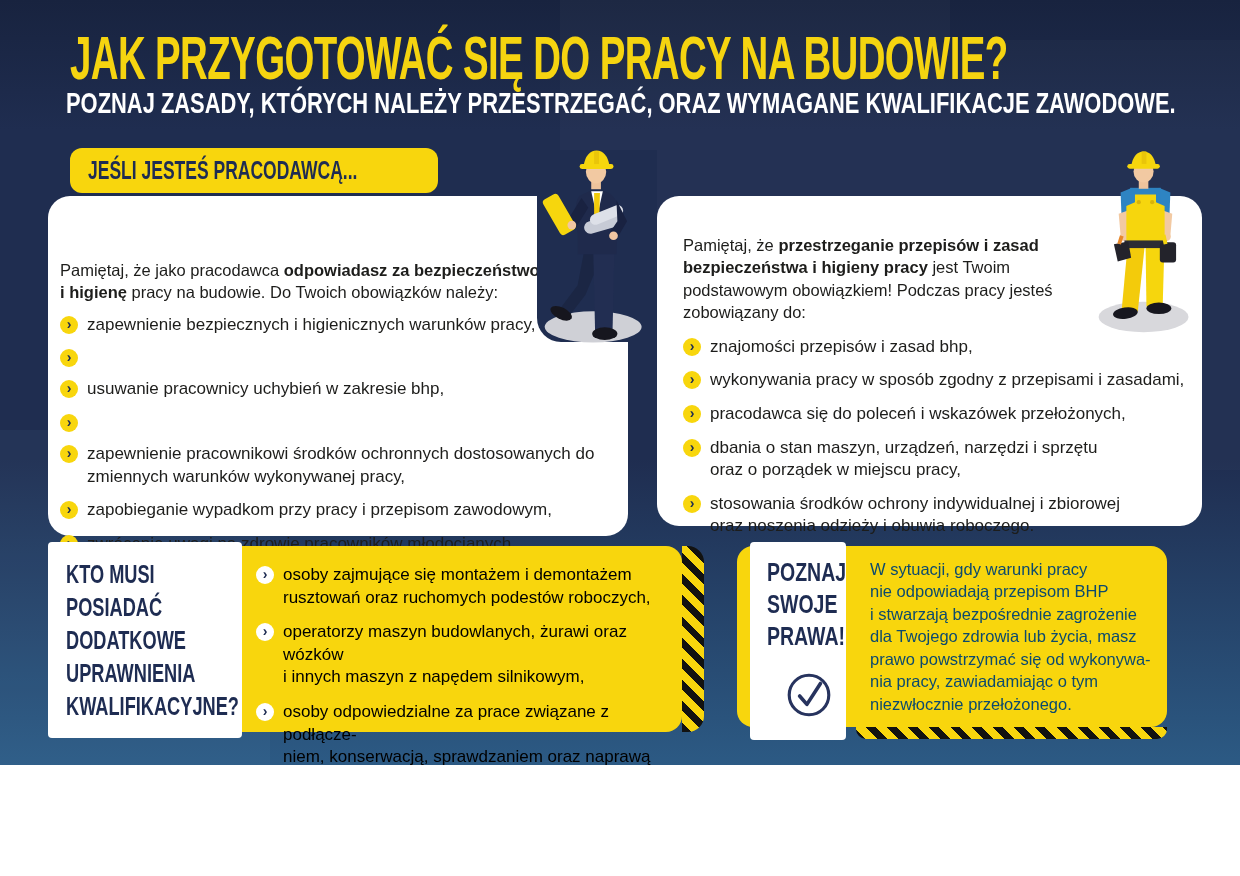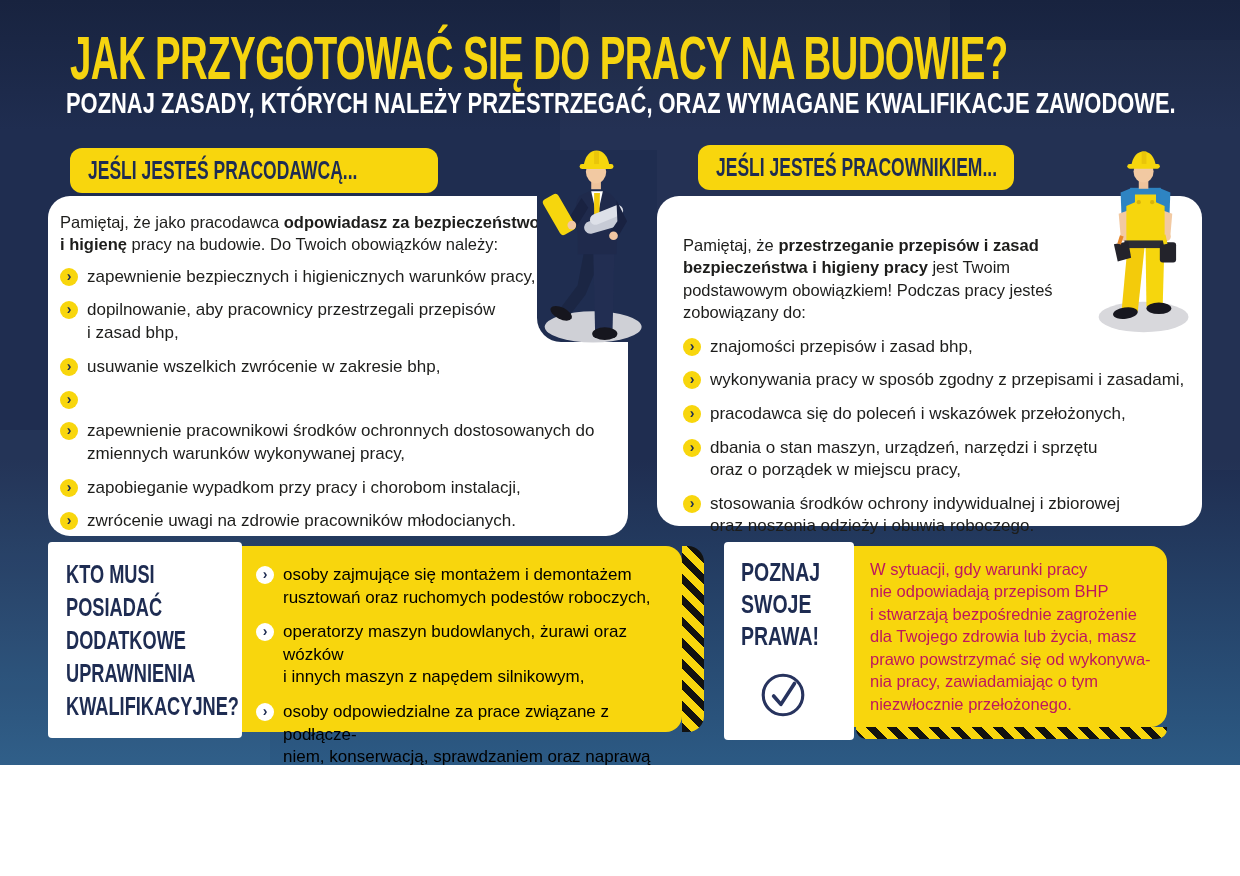--- a/index.html
+++ b/index.html
@@ -62,54 +62,52 @@
     <div class="bgblock" style="left:950px;top:40px;width:290px;height:430px;background:rgba(255,255,255,.02);"></div>
     <div class="bgblock" style="left:0;top:430px;width:270px;height:335px;background:rgba(140,190,240,.05);"></div>
 
     <div class="title">JAK PRZYGOTOWAĆ SIĘ DO PRACY NA BUDOWIE?</div>
     <div class="subtitle">POZNAJ ZASADY, KTÓRYCH NALEŻY PRZESTRZEGAĆ, ORAZ WYMAGANE KWALIFIKACJE ZAWODOWE.</div>
 
     <div class="badge" style="left:70px;top:148px;width:368px;">
       <span>JEŚLI JESTEŚ PRACODAWCĄ...</span>
     </div>
     <div class="card" style="left:48px;top:196px;width:580px;height:340px;">
-      <div class="inner" style="padding:15px 24px 0 12px;">
+      <div class="inner" style="padding:15px 24px 0 12px;margin-top:48px;">
         <p class="intro"><span>Pamiętaj, że jako pracodawca </span><b>odpowiadasz za bezpieczeństwo
 i higienę</b><span> pracy na budowie. Do Twoich obowiązków należy:</span></p>
         <ul class="blist" style="margin-top:10px;">
 
             <li>
               <span class="bdot">›</span>
               <span class="btext">zapewnienie bezpiecznych i higienicznych warunków pracy,</span>
             </li>
 
             <li>
               <span class="bdot">›</span>
-              <span class="btext">dopilnowanie, aby pracownicy przestrzegali przepisów
-i zasad bhp,</span>
-            </li>
-
-            <li>
-              <span class="bdot">›</span>
-              <span class="btext">usuwanie wszelkich zwrócenie w zakresie bhp,</span>
+            </li>
+
+            <li>
+              <span class="bdot">›</span>
+              <span class="btext">usuwanie pracownicy uchybień w zakresie bhp,</span>
             </li>
 
             <li>
               <span class="bdot">›</span>
             </li>
 
             <li>
               <span class="bdot">›</span>
               <span class="btext">zapewnienie pracownikowi środków ochronnych dostosowanych do
 zmiennych warunków wykonywanej pracy,</span>
             </li>
 
             <li>
               <span class="bdot">›</span>
-              <span class="btext">zapobieganie wypadkom przy pracy i chorobom instalacji,</span>
+              <span class="btext">zapobieganie wypadkom przy pracy i przepisom zawodowym,</span>
             </li>
 
             <li>
               <span class="bdot">›</span>
               <span class="btext">zwrócenie uwagi na zdrowie pracowników młodocianych.</span>
             </li>
           </ul>
       </div>
     </div>
 
@@ -132,23 +130,20 @@
         <path d="M84 62 L95 84 L85 101 L77 96 L85 84 Z" fill="#192241"></path>
         <circle cx="81" cy="99" r="4.5" fill="#f1c6a2"></circle>
         <rect x="58" y="40" width="10" height="11" fill="#eec39c"></rect>
         <ellipse cx="63" cy="33" rx="10.5" ry="12" fill="#f2c9a2"></ellipse>
         <path d="M50 27 q3 -16 13.5 -16 q10.5 0 13.5 16 Z" fill="#f6d60d"></path>
         <rect x="46" y="25" width="35" height="5" rx="2.5" fill="#f6d60d"></rect>
         <rect x="61" y="12" width="5" height="13" fill="#e9c50a"></rect>
       </svg>
     </figure>
 
-    <div class="badge" style="left:698px;top:145px;width:316px;">
-      <span>JEŚLI JESTEŚ PRACOWNIKIEM...</span>
-    </div>
     <div class="card" style="left:657px;top:196px;width:545px;height:330px;">
       <div class="inner" style="padding:38px 14px 2px 26px;">
         <p class="intro" style="max-width:410px;"><span>Pamiętaj, że </span><b>przestrzeganie przepisów i zasad
 bezpieczeństwa i higieny pracy</b><span> jest Twoim
 podstawowym obowiązkiem! Podczas pracy jesteś
 zobowiązany do:</span></p>
         <ul class="blist" style="margin-top:12px;">
 
             <li>
               <span class="bdot">›</span>
@@ -236,30 +231,30 @@
     <div class="hazard-v" style="left:682px;top:546px;height:186px;border-radius:0 16px 16px 0;"></div>
     <div class="wpanel" style="left:48px;top:542px;width:194px;height:196px;">
       <div class="panel-heading" style="left:18px;top:16px;font-size:26px;line-height:33px;transform:scaleX(.7);white-space:pre;">KTO MUSI
 POSIADAĆ
 DODATKOWE
 UPRAWNIENIA
 KWALIFIKACYJNE?</div>
     </div>
 
     <div class="ybox" style="left:737px;top:546px;width:430px;height:181px;border-radius:16px;">
-      <div style="position:absolute;left:133px;top:12px;width:300px;font-size:16.5px;line-height:1.36;white-space:pre-line;color:#be185d;">W sytuacji, gdy warunki pracy
+      <div style="position:absolute;left:133px;top:12px;width:300px;font-size:16.5px;line-height:1.36;white-space:pre-line;color:#0c4a6e;">W sytuacji, gdy warunki pracy
 nie odpowiadają przepisom BHP
 i stwarzają bezpośrednie zagrożenie
 dla Twojego zdrowia lub życia, masz
 prawo powstrzymać się od wykonywa-
 nia pracy, zawiadamiając o tym
 niezwłocznie przełożonego.</div>
     </div>
     <div class="hazard-h" style="left:856px;top:727px;width:311px;border-radius:0 0 10px 10px;"></div>
-    <div class="wpanel" style="left:724px;top:542px;width:130px;height:198px;">
+    <div class="wpanel" style="left:750px;top:542px;width:96px;height:198px;">
       <div class="panel-heading" style="left:17px;top:14px;font-size:26px;line-height:32px;transform:scaleX(.75);white-space:pre;">POZNAJ
 SWOJE
 PRAWA!</div>
       <svg viewBox="0 0 48 48" width="50" height="50" style="position:absolute;left:34px;top:128px;">
         <circle cx="24" cy="24" r="19" fill="none" stroke="#27335e" stroke-width="3"></circle>
         <path d="M15 25 l7 8 L35 13" fill="none" stroke="#27335e" stroke-width="3.5" stroke-linecap="round" stroke-linejoin="round"></path>
       </svg>
     </div>
   </div>
 

